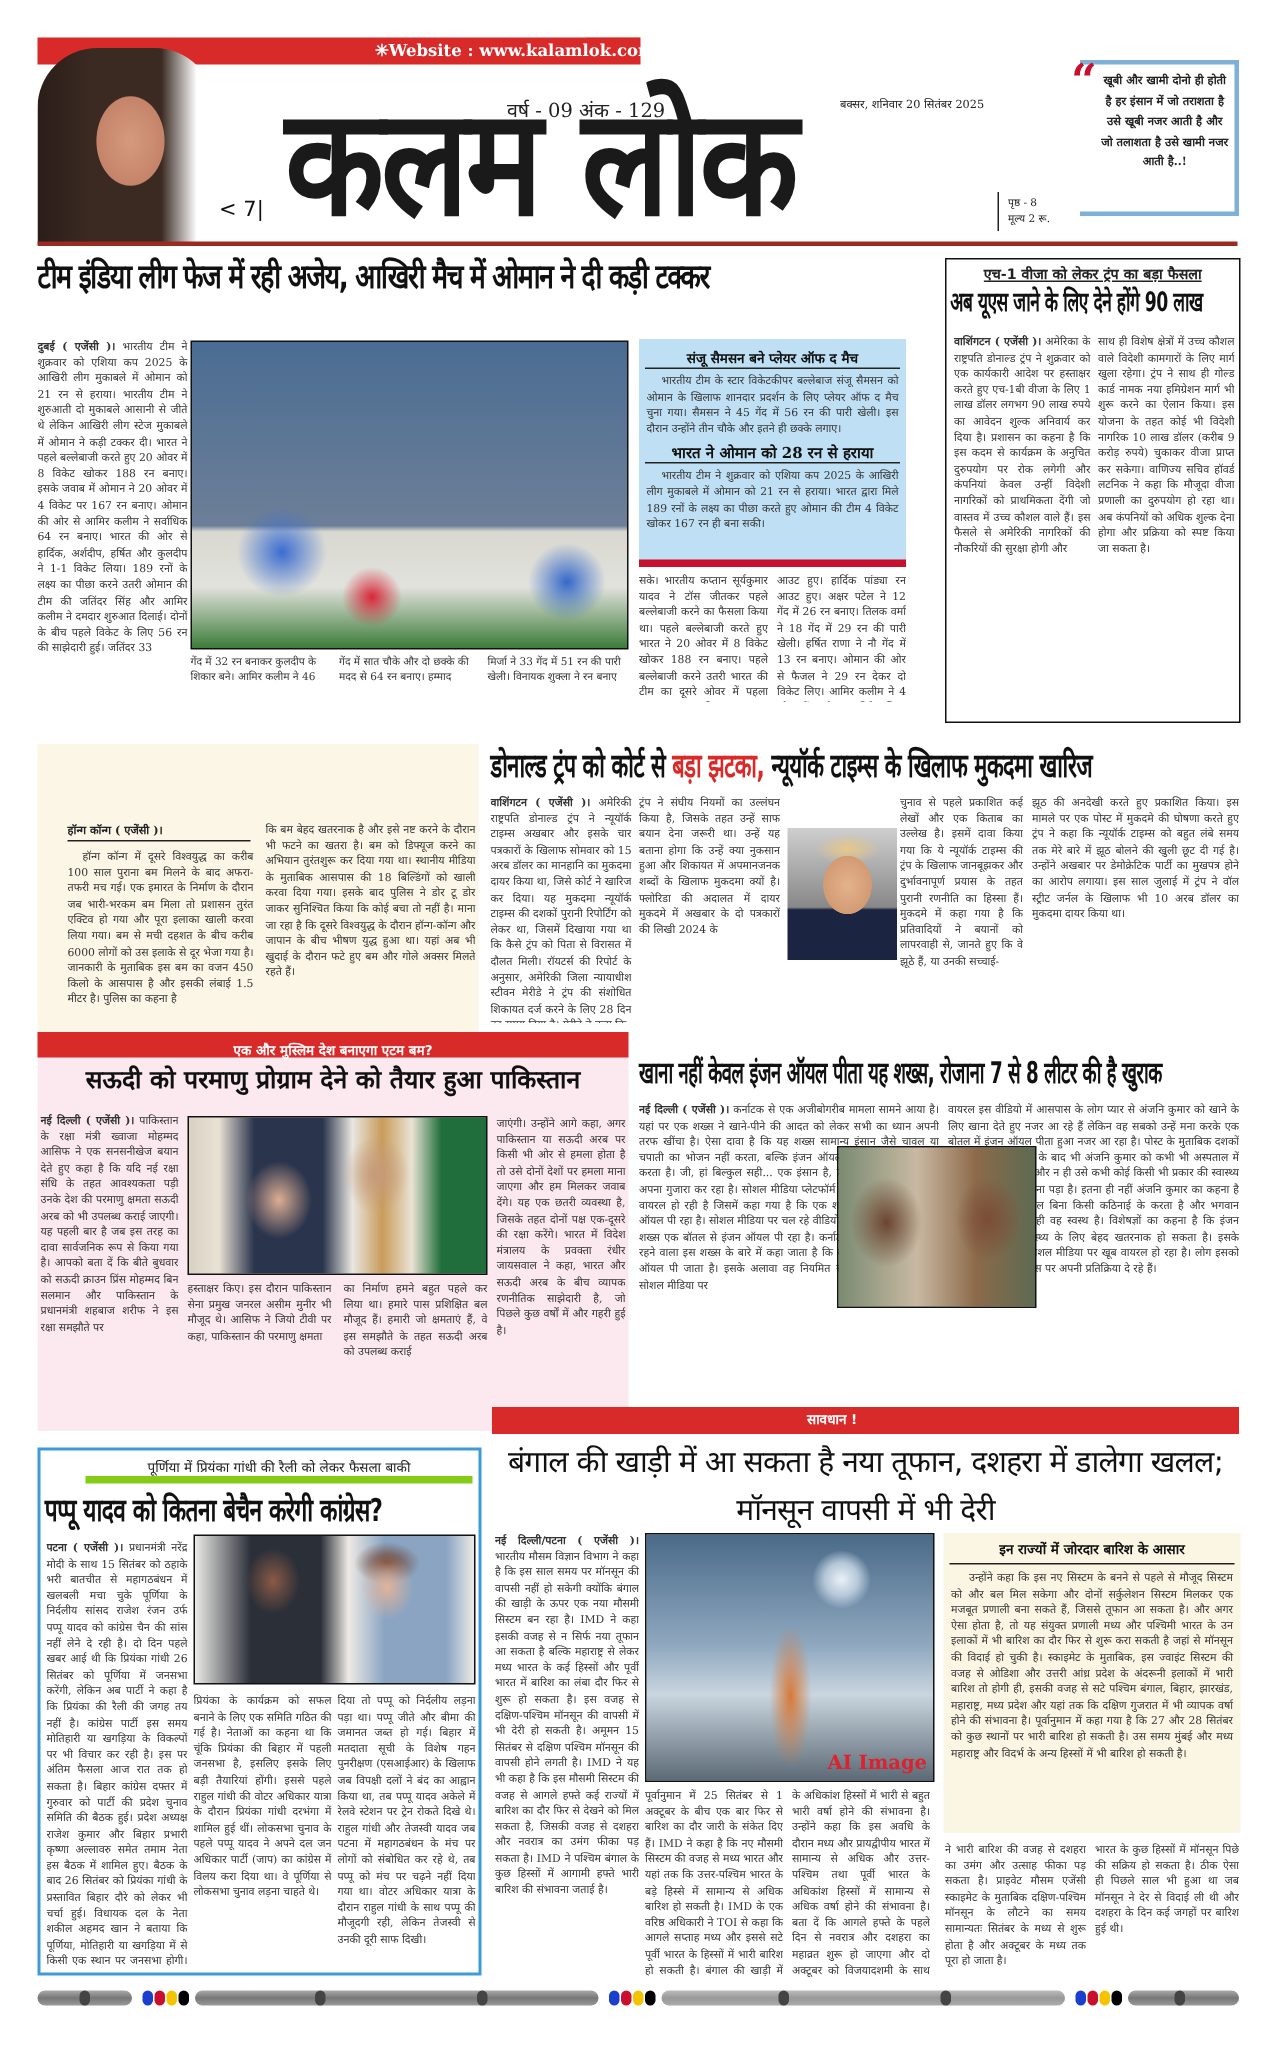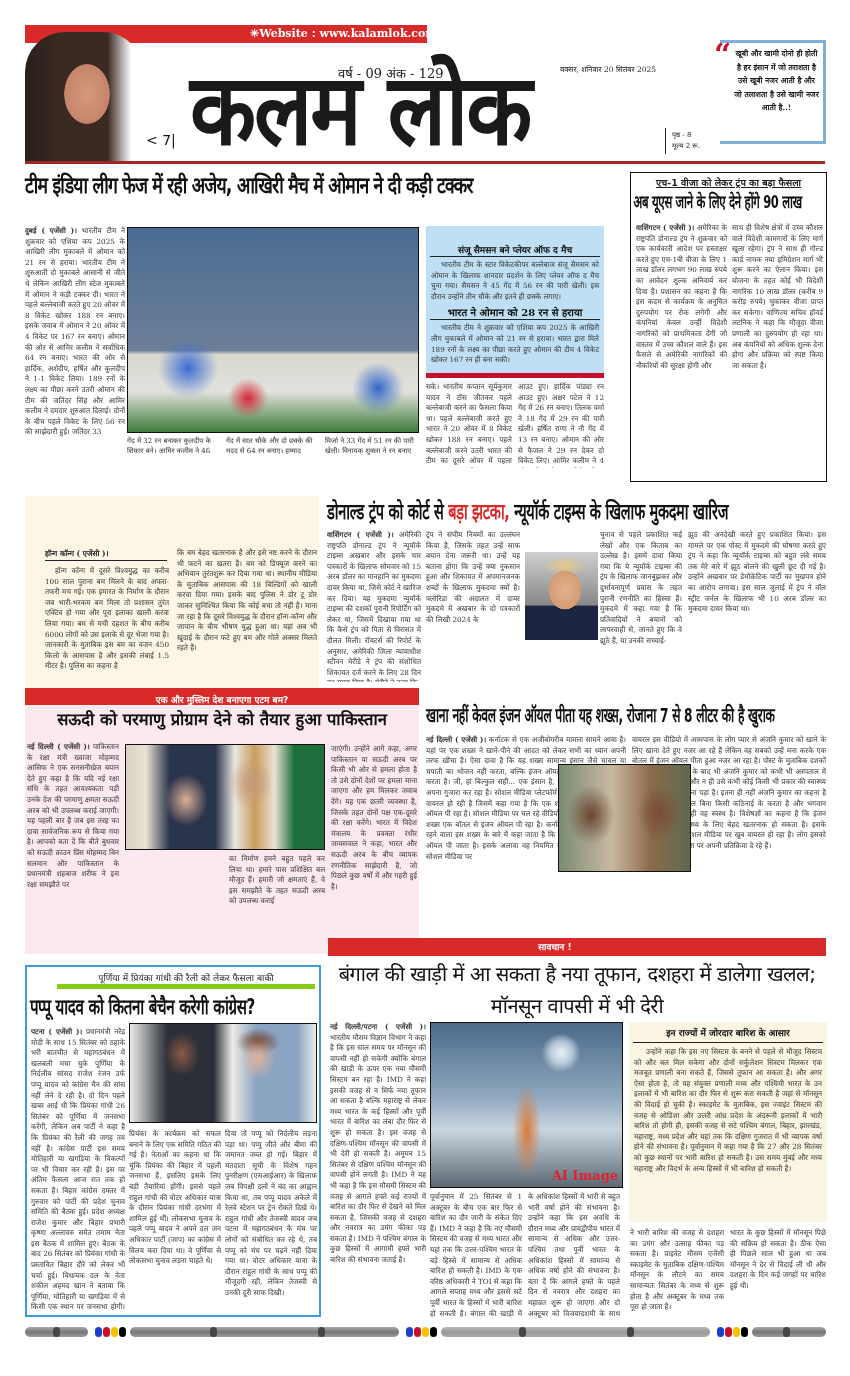--- a/index.html
+++ b/index.html
@@ -44,21 +44,21 @@
 <section>
   <h2 class="abs hl" style="left:25px;top:168px;width:600px;font-size:22.5px;line-height:34px;white-space:nowrap;letter-spacing:-1.1px;transform:scaleX(.78);transform-origin:left">टीम इंडिया लीग फेज में रही अजेय, आखिरी मैच में ओमान ने दी कड़ी टक्कर</h2>
   <div class="abs txt" style="left:25px;top:226px;width:100px;height:242px;overflow:hidden">
     <b>दुबई ( एजेंसी )।</b> <span>भारतीय टीम ने शुक्रवार को एशिया कप 2025 के आखिरी लीग मुकाबले में ओमान को 21 रन से हराया। भारतीय टीम ने शुरुआती दो मुकाबले आसानी से जीते थे लेकिन आखिरी लीग स्टेज मुकाबले में ओमान ने कड़ी टक्कर दी। भारत ने पहले बल्लेबाजी करते हुए 20 ओवर में 8 विकेट खोकर 188 रन बनाए। इसके जवाब में ओमान ने 20 ओवर में 4 विकेट पर 167 रन बनाए। ओमान की ओर से आमिर कलीम ने सर्वाधिक 64 रन बनाए। भारत की ओर से हार्दिक, अर्शदीप, हर्षित और कुलदीप ने 1-1 विकेट लिया। 189 रनों के लक्ष्य का पीछा करने उतरी ओमान की टीम की जतिंदर सिंह और आमिर कलीम ने दमदार शुरुआत दिलाई। दोनों के बीच पहले विकेट के लिए 56 रन की साझेदारी हुई। जतिंदर 33</span>
   </div>
   <div class="abs img" style="left:127px;top:227px;width:292px;height:206px;border:1px solid #111;background:radial-gradient(circle 30px at 60px 140px,#3b6dd1,transparent),radial-gradient(circle 20px at 120px 170px,#d8283a,transparent),radial-gradient(circle 26px at 250px 160px,#3468c9,transparent),linear-gradient(#4a6c92 0,#6d7f98 60%,#d8d8d0 62%,#e2e2dd 80%,#3d7c3a 100%)"></div>
   <div class="abs bar-cap" style="left:127px;top:436px;width:94px">गेंद में 32 रन बनाकर कुलदीप के शिकार बने। आमिर कलीम ने 46</div>
   <div class="abs bar-cap" style="left:226px;top:436px;width:94px">गेंद में सात चौके और दो छक्के की मदद से 64 रन बनाए। हम्माद</div>
   <div class="abs bar-cap" style="left:325px;top:436px;width:94px">मिर्जा ने 33 गेंद में 51 रन की पारी खेली। विनायक शुक्ला ने रन बनाए</div>
   <div class="abs" style="left:426px;top:226px;width:178px;height:148px;background:#bfe0f4">
-    <div class="sub" style="font-size:9px;padding-top:17px;border-bottom:1px solid #222;margin:0 4px">संजू सैमसन बने प्लेयर ऑफ द मैच</div>
+    <div class="sub" style="font-size:9px;padding-top:6px;border-bottom:1px solid #222;margin:0 4px">संजू सैमसन बने प्लेयर ऑफ द मैच</div>
     <p class="txt" style="padding:3px 5px;text-indent:10px">भारतीय टीम के स्टार विकेटकीपर बल्लेबाज संजू सैमसन को ओमान के खिलाफ शानदार प्रदर्शन के लिए प्लेयर ऑफ द मैच चुना गया। सैमसन ने 45 गेंद में 56 रन की पारी खेली। इस दौरान उन्होंने तीन चौके और इतने ही छक्के लगाए।</p>
     <div class="sub" style="font-size:10px;border-bottom:1px solid #222;margin:0 4px">भारत ने ओमान को 28 रन से हराया</div>
     <p class="txt" style="padding:3px 5px;text-indent:10px">भारतीय टीम ने शुक्रवार को एशिया कप 2025 के आखिरी लीग मुकाबले में ओमान को 21 रन से हराया। भारत द्वारा मिले 189 रनों के लक्ष्य का पीछा करते हुए ओमान की टीम 4 विकेट खोकर 167 रन ही बना सकी।</p>
   </div>
   <div class="abs" style="left:426px;top:373px;width:178px;height:5px;background:#c8102e"></div>
   <div class="abs txt" style="left:426px;top:382px;width:86px;height:86px;overflow:hidden">सके। भारतीय कप्तान सूर्यकुमार यादव ने टॉस जीतकर पहले बल्लेबाजी करने का फैसला किया था। पहले बल्लेबाजी करते हुए भारत ने 20 ओवर में 8 विकेट खोकर 188 रन बनाए। पहले बल्लेबाजी करने उतरी भारत की टीम का दूसरे ओवर में पहला झटका लगा। गिल पांच रन बनाकर आउट हुए। अभिषेक 15 गेंद में 38 रन बनाकर</div>
   <div class="abs txt" style="left:518px;top:382px;width:86px;height:86px;overflow:hidden">आउट हुए। हार्दिक पांड्या रन आउट हुए। अक्षर पटेल ने 12 गेंद में 26 रन बनाए। तिलक वर्मा ने 18 गेंद में 29 रन की पारी खेली। हर्षित राणा ने नौ गेंद में 13 रन बनाए। ओमान की ओर से फैजल ने 29 रन देकर दो विकेट लिए। आमिर कलीम ने 4 ओवर में रन देकर 2 विकेट लिए। कुलदीप यादव ने एक विकेट लिया।</div>
 </section>
 
 <section class="abs" style="left:630px;top:172px;width:197px;height:310px;border:1px solid #111">
@@ -86,20 +86,21 @@
   <div class="abs txt" style="left:688px;top:530px;width:138px;height:152px;overflow:hidden">झूठ की अनदेखी करते हुए प्रकाशित किया। इस मामले पर एक पोस्ट में मुकदमे की घोषणा करते हुए ट्रंप ने कहा कि न्यूयॉर्क टाइम्स को बहुत लंबे समय तक मेरे बारे में झूठ बोलने की खुली छूट दी गई है। उन्होंने अखबार पर डेमोक्रेटिक पार्टी का मुखपत्र होने का आरोप लगाया। इस साल जुलाई में ट्रंप ने वॉल स्ट्रीट जर्नल के खिलाफ भी 10 अरब डॉलर का मुकदमा दायर किया था।</div>
 </section>
 
 <section class="abs" style="left:25px;top:688px;width:394px;height:266px;background:#fbe9ef">
   <div style="height:17px;background:#d92a2a;text-align:center">
     <span style="font-family:'DejaVu Sans',sans-serif;font-weight:bold;font-size:9px;color:#fff;line-height:17px">एक और मुस्लिम देश बनाएगा एटम बम?</span>
   </div>
   <h2 style="font-family:'DejaVu Sans',sans-serif;font-weight:bold;font-size:16.5px;line-height:30px;text-align:center;color:#111">सऊदी को परमाणु प्रोग्राम देने को तैयार हुआ पाकिस्तान</h2>
   <div class="txt" style="position:absolute;left:2px;top:54px;width:92px;height:204px;overflow:hidden"><b>नई दिल्ली ( एजेंसी )।</b> <span>पाकिस्तान के रक्षा मंत्री ख्वाजा मोहम्मद आसिफ ने एक सनसनीखेज बयान देते हुए कहा है कि यदि नई रक्षा संधि के तहत आवश्यकता पड़ी उनके देश की परमाणु क्षमता सऊदी अरब को भी उपलब्ध कराई जाएगी। यह पहली बार है जब इस तरह का दावा सार्वजनिक रूप से किया गया है। आपको बता दें कि बीते बुधवार को सऊदी क्राउन प्रिंस मोहम्मद बिन सलमान और पाकिस्तान के प्रधानमंत्री शहबाज शरीफ ने इस रक्षा समझौते पर</span></div>
   <div class="img" style="position:absolute;left:100px;top:56px;width:200px;height:106px;border:1px solid #111;background:radial-gradient(ellipse 22px 26px at 125px 38px,#c59a7a,transparent),radial-gradient(ellipse 22px 26px at 60px 55px,#dcae93,transparent),linear-gradient(90deg,#d8d2c4 0,#e9e2d4 10%,#2a344c 22%,#2a344c 45%,#e9e7e2 55%,#c99c5a 65%,#e9e2d4 75%,#1f6e3b 85%,#1f6e3b 100%)"></div>
+  <div class="txt" style="position:absolute;left:100px;top:166px;width:96px;height:90px;overflow:hidden">हस्ताक्षर किए। इस दौरान पाकिस्तान सेना प्रमुख जनरल असीम मुनीर भी मौजूद थे। आसिफ ने जियो टीवी पर कहा, पाकिस्तान की परमाणु क्षमता</div>
   <div class="txt" style="position:absolute;left:204px;top:166px;width:96px;height:90px;overflow:hidden">का निर्माण हमने बहुत पहले कर लिया था। हमारे पास प्रशिक्षित बल मौजूद हैं। हमारी जो क्षमताएं हैं, वे इस समझौते के तहत सऊदी अरब को उपलब्ध कराई</div>
   <div class="txt" style="position:absolute;left:306px;top:56px;width:86px;height:204px;overflow:hidden">जाएंगी। उन्होंने आगे कहा, अगर पाकिस्तान या सऊदी अरब पर किसी भी ओर से हमला होता है तो उसे दोनों देशों पर हमला माना जाएगा और हम मिलकर जवाब देंगे। यह एक छतरी व्यवस्था है, जिसके तहत दोनों पक्ष एक-दूसरे की रक्षा करेंगे। भारत में विदेश मंत्रालय के प्रवक्ता रंधीर जायसवाल ने कहा, भारत और सऊदी अरब के बीच व्यापक रणनीतिक साझेदारी है, जो पिछले कुछ वर्षों में और गहरी हुई है।</div>
 </section>
 
 <section>
   <h2 class="abs hl" style="left:426px;top:700px;font-size:20px;line-height:30px;white-space:nowrap;transform:scaleX(.61);transform-origin:left">खाना नहीं केवल इंजन ऑयल पीता यह शख्स, रोजाना 7 से 8 लीटर की है खुराक</h2>
   <div class="abs txt" style="left:426px;top:735px;width:200px;height:230px;overflow:hidden;background:transparent">
     <b>नई दिल्ली ( एजेंसी )।</b> <span>कर्नाटक से एक अजीबोगरीब मामला सामने आया है। यहां पर एक शख्स ने खाने-पीने की आदत को लेकर सभी का ध्यान अपनी तरफ खींचा है। ऐसा दावा है कि यह शख्स सामान्य इंसान जैसे चावल या चपाती का भोजन नहीं करता, बल्कि इंजन ऑयल के सहारे अपना गुजारा करता है। जी, हां बिल्कुल सही... एक इंसान है, जो इंजन ऑयल के सहारे अपना गुजारा कर रहा है। सोशल मीडिया प्लेटफॉर्म इंस्टाग्राम पर एक रील की वायरल हो रही है जिसमें कहा गया है कि एक शख्स तीन दशकों से इंजन ऑयल पी रहा है। सोशल मीडिया पर चल रहे वीडियो में दिखाया गया है कि वह शख्स एक बॉतल से इंजन ऑयल पी रहा है। कर्नाटक के शिवमोगा जिले का रहने वाला इस शख्स के बारे में कहा जाता है कि वह रोजाना 7 से 8 लीटर ऑयल पी जाता है। इसके अलावा वह नियमित रूप से चाय भी पीता है। सोशल मीडिया पर</span>
   </div>
   <div class="abs txt" style="left:632px;top:735px;width:194px;height:230px;overflow:hidden">वायरल इस वीडियो में आसपास के लोग प्यार से अंजनि कुमार को खाने के लिए खाना देते हुए नजर आ रहे हैं लेकिन वह सबको उन्हें मना करके एक बोतल में इंजन ऑयल पीता हुआ नजर आ रहा है। पोस्ट के मुताबिक दशकों तक इंजन ऑयल पीने के बाद भी अंजनि कुमार को कभी भी अस्पताल में भर्ती नहीं होना पड़ा है और न ही उसे कभी कोई किसी भी प्रकार की स्वास्थ्य समस्या का सामना करना पड़ा है। इतना ही नहीं अंजनि कुमार का कहना है कि वह इसका इस्तेमाल बिना किसी कठिनाई के करता है और भगवान अय्यप्पा की कृपा से ही वह स्वस्थ है। विशेषज्ञों का कहना है कि इंजन ऑयल का सेवन स्वास्थ्य के लिए बेहद खतरनाक हो सकता है। इसके बावजूद यह वीडियो सोशल मीडिया पर खूब वायरल हो रहा है। लोग इसको देखकर हैरान हैं और इस पर अपनी प्रतिक्रिया दे रहे हैं।</div>

